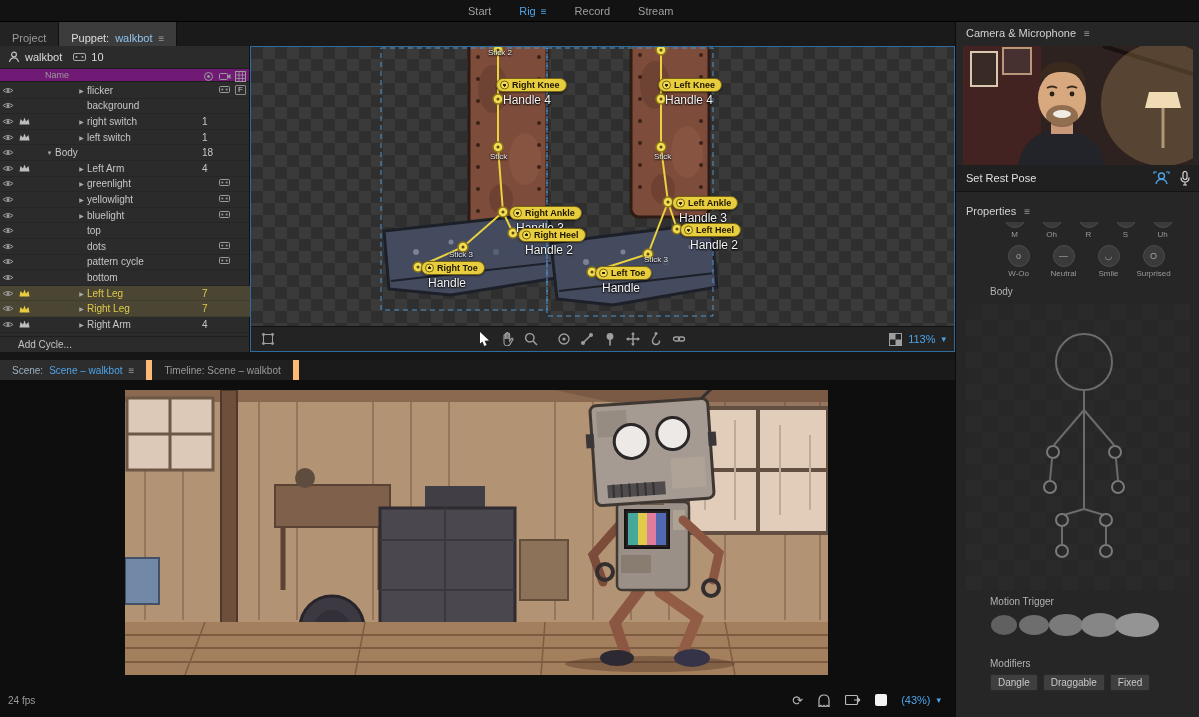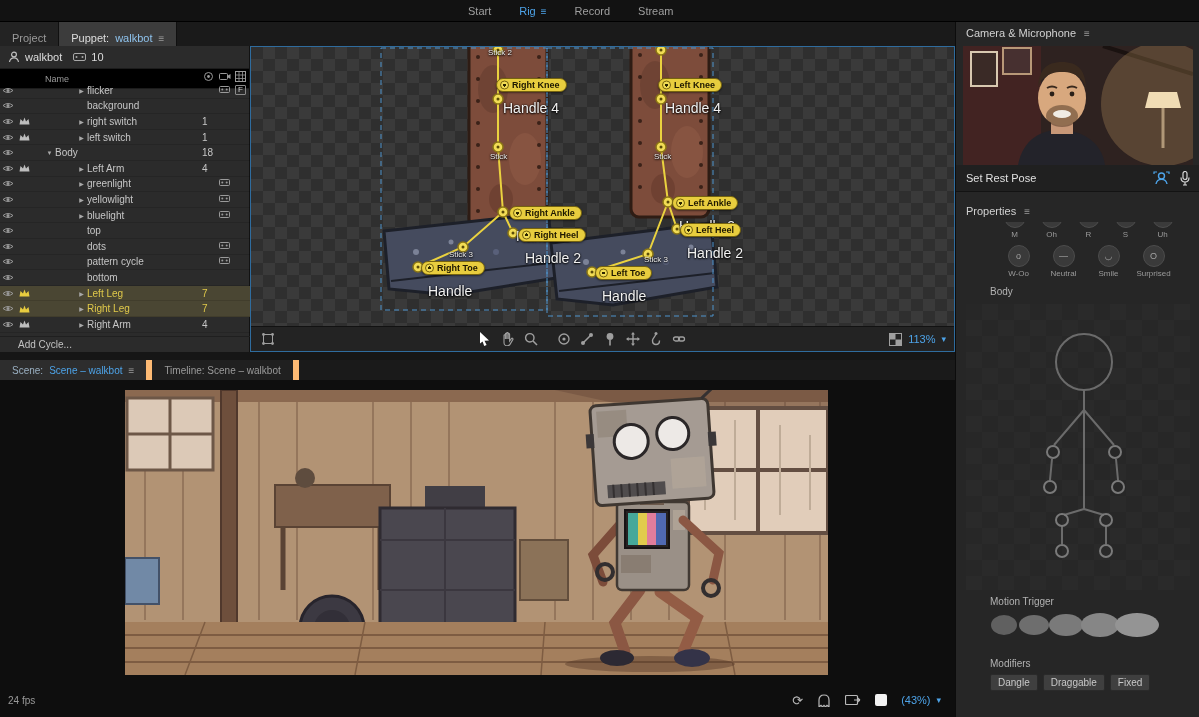--- a/index.html
+++ b/index.html
@@ -17,21 +17,21 @@
   
   #panel-tabs{position:absolute;left:0;top:22px;width:955px;height:24px;background:#1a1a1a;display:flex}
   .panel-tab{height:24px;padding:16px 12px;display:flex;align-items:center;gap:6px;background:#232323;color:#9a9a9a;border-right:1px solid #101010}
   .panel-tab.active{background:#3c3c3c;color:#ddd}
   .panel-tab .ptab-name{color:#8ec2ec}
   .hamburger{color:#9a9a9a;font-size:10px}
 
   
   #puppet-panel{position:absolute;left:0;top:46px;width:250px;height:306px;background:#2b2b2b;border-right:1px solid #121212}
   .pp-header{height:22px;display:flex;align-items:center;gap:5px;padding:0 8px;color:#dcdcdc}
-  .pp-colhead{height:21px;background:#000000;border-top:1px solid #1c1c1c;border-bottom:1px solid #1c1c1c;font-size:9px;color:#9a9a9a;position:relative;display:flex;align-items:center}
+  .pp-colhead{height:14px;background:#701a75;border-top:1px solid #1c1c1c;border-bottom:1px solid #1c1c1c;font-size:9px;color:#9a9a9a;position:relative;display:flex;align-items:center}
   .pp-colhead .name-label{margin-left:45px}
   .colicon{position:absolute;top:2px;color:#9a9a9a}
   #pp-rows{position:absolute;left:0;top:37px;width:250px;height:253px;overflow:hidden}
   .layer-row{height:15.6px;display:flex;align-items:center;font-size:10px;color:#c6c6c6;position:relative;border-bottom:1px solid rgba(0,0,0,.12);cursor:default}
   .layer-row.sel{background:#4a4633;color:#e0c94a}
   .cell{width:16px;display:flex;justify-content:center;align-items:center;flex:none}
   .cell.eye{color:#9a9a9a}
   .cell.crown{visibility:hidden;color:#bdbdbd}
   .layer-row.has-crown .cell.crown{visibility:visible}
   .layer-row.sel .cell.crown{color:#e8cc3f}
@@ -49,21 +49,21 @@
   .layer-row.has-f .fb{display:block}
   #pp-addcycle{position:absolute;left:0;bottom:0;width:250px;height:16px;border-top:1px solid #1f1f1f;display:flex;align-items:center;padding-left:18px;color:#c2c2c2;font-size:10px}
 
   
   #rig{position:absolute;left:250px;top:46px;width:705px;height:306px;border:1px solid #2f6c9e;background:#232323}
   #rig-viewport{position:absolute;left:0;top:0;width:703px;height:279px;overflow:hidden;
     background-image:conic-gradient(#3a3a3a 0 25%,#2f2f2f 0 50%,#3a3a3a 0 75%,#2f2f2f 0);background-size:24px 24px}
   .handle-tag{position:absolute}
   .tag-pill{position:relative;display:inline-block;background:#e8cd3e;border:1px solid #75630f;border-radius:8px;font-size:9px;font-weight:bold;color:#1e1800;padding:1px 6px 1px 15px;white-space:nowrap;box-shadow:0 1px 2px rgba(0,0,0,.45)}
   .tag-pill::before{content:"";position:absolute;left:3px;top:50%;transform:translateY(-50%);width:7px;height:7px;border-radius:50%;background:radial-gradient(circle,#2a2400 0 1.5px,#f2dd55 1.5px);border:1px solid #75630f}
-  .tag-sub{display:block;margin:8px 0 0 7px;font-size:14px;color:#f2f2f2;text-shadow:0 1px 2px #000,0 0 2px #000;white-space:nowrap}
+  .tag-sub{display:block;margin:1px 0 0 7px;font-size:12px;color:#f2f2f2;text-shadow:0 1px 2px #000,0 0 2px #000;white-space:nowrap}
   .stick-label{position:absolute;font-size:8px;color:#ececec;text-shadow:0 1px 2px #000,0 0 2px #000;white-space:nowrap}
   #rig-toolbar{position:absolute;left:0;bottom:0;width:703px;height:25px;background:#232323;border-top:1px solid #121212;display:flex;align-items:center}
   .tool{width:23px;height:20px;display:flex;align-items:center;justify-content:center;color:#9f9f9f}
   .tool.active{color:#fff}
   #tool-left{margin-left:5px}
   #tool-center{position:absolute;left:222px;display:flex;align-items:center}
   .tool-gap{width:10px}
   #rig-zoom{position:absolute;right:8px;display:flex;align-items:center;gap:6px}
   #rig-zoom .zoom-val{color:#4da3e8;font-size:11px}
   .dropdown-caret{color:#4da3e8;font-size:9px}
@@ -676,21 +676,21 @@
           <span class="tag-sub">Handle 3</span>
         </div>
         <div class="handle-tag" style="left: 421px; top: 149px;">
           <span class="tag-pill">Left Ankle</span>
           <span class="tag-sub">Handle 3</span>
         </div>
         <div class="handle-tag" style="left: 267px; top: 181px;">
           <span class="tag-pill">Right Heel</span>
           <span class="tag-sub">Handle 2</span>
         </div>
-        <div class="handle-tag" style="left: 429px; top: 176px;">
+        <div class="handle-tag" style="left: 429px; top: 176px; text-align: center;">
           <span class="tag-pill">Left Heel</span>
           <span class="tag-sub">Handle 2</span>
         </div>
         <div class="handle-tag" style="left: 170px; top: 214px;">
           <span class="tag-pill">Right Toe</span>
           <span class="tag-sub">Handle</span>
         </div>
         <div class="handle-tag" style="left: 344px; top: 219px;">
           <span class="tag-pill">Left Toe</span>
           <span class="tag-sub">Handle</span>

